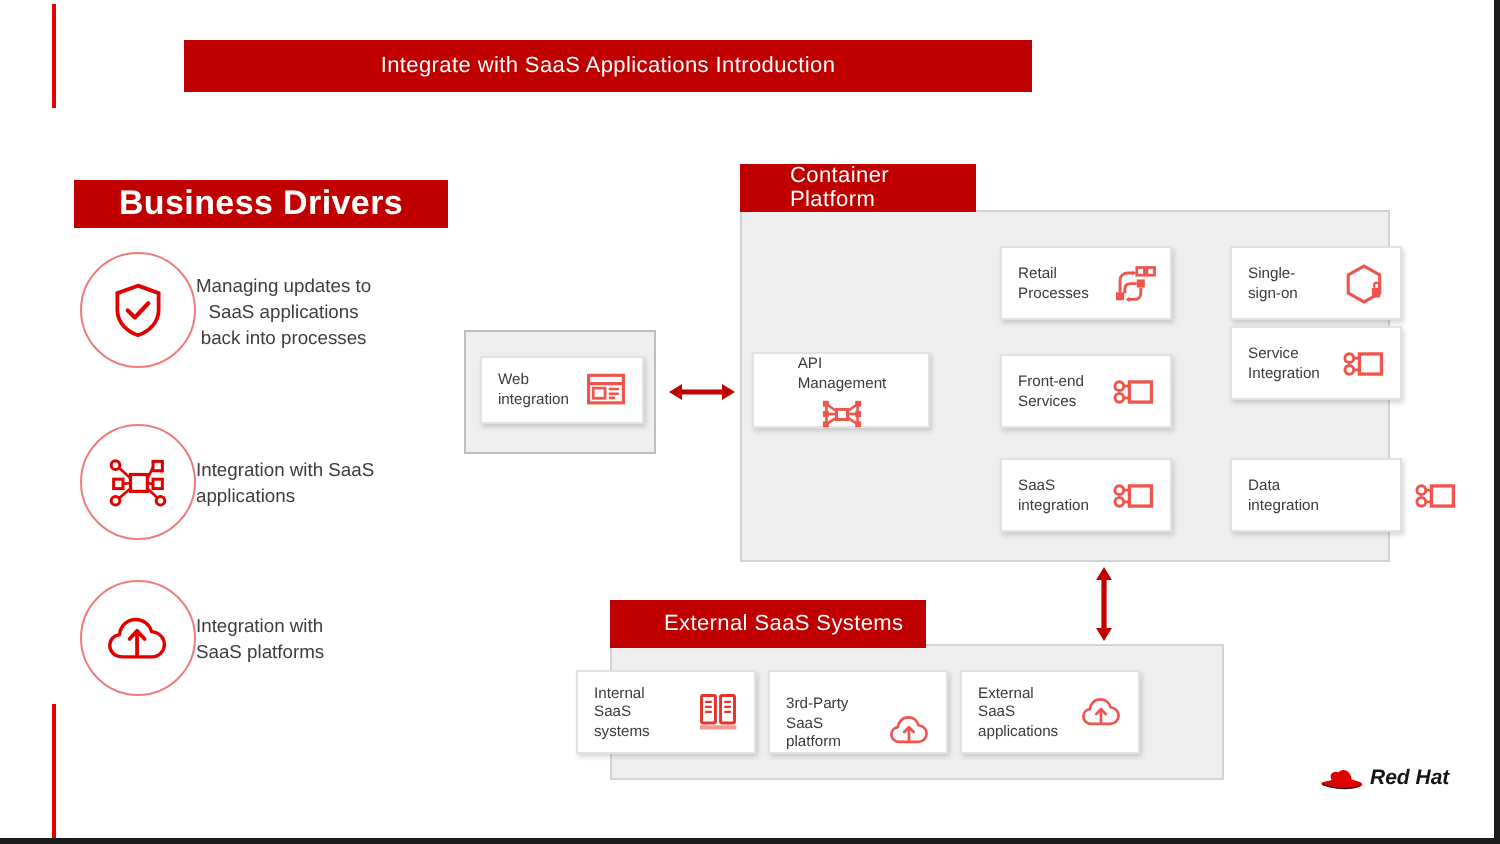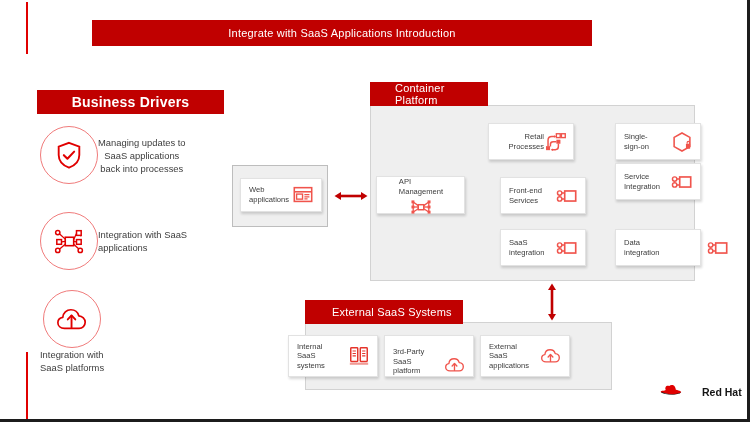--- a/index.html
+++ b/index.html
@@ -25,22 +25,22 @@
 
   
   .ribbon{
     position:absolute;
     background:#c00000;
     color:#ffffff;
     display:flex;align-items:center;justify-content:center;
     letter-spacing:.2px;
     box-sizing:border-box;
   }
-  #title-ribbon{left:92px;top:20px;width:500px;height:26px;font-size:11px;}
-  #business-ribbon{left:37px;top:90px;width:187px;height:24px;font-size:14px;font-weight:bold;}
+  #title-ribbon{left:92px;top:20px;width:424px;height:26px;font-size:11px;}
+  #business-ribbon{left:37px;top:90px;width:187px;height:24px;font-size:17px;font-weight:bold;}
   #container-ribbon{left:370px;top:82px;width:118px;height:24px;font-size:11px;justify-content:flex-start;padding-left:25px;}
   #external-ribbon{left:305px;top:300px;width:158px;height:24px;font-size:11px;justify-content:flex-start;padding-left:27px;}
 
   
   .panel{
     position:absolute;
     background:#efefef;
     border:1px solid #d2d2d2;
     box-sizing:border-box;
   }
@@ -59,21 +59,21 @@
     box-shadow:1px 1.5px 2.5px rgba(0,0,0,0.16);
   }
   .card .label{
     font-size:7.6px;color:#3b3b3b;line-height:9.6px;flex:1;
     white-space:pre-line;
   }
   .card .ico{flex:0 0 auto;width:22px;height:22px;display:block;}
 
   #card-web{left:240px;top:178px;width:82px;height:34px;}
   #card-api{left:376px;top:176px;width:89px;height:38px;flex-direction:column;}
-  #card-retail{left:488px;top:123px;width:86px;height:37px;text-align:right;}
+  #card-retail{left:500px;top:123px;width:86px;height:37px;}
   #card-sso{left:615px;top:123px;width:86px;height:37px;}
   #card-frontend{left:500px;top:177px;width:86px;height:37px;}
   #card-service{left:615px;top:163px;width:86px;height:37px;align-items:center;}
   #card-saasint{left:500px;top:229px;width:86px;height:37px;}
   #card-dataint{left:615px;top:229px;width:86px;height:37px;gap:48px;}
 
   #card-internal{left:288px;top:335px;width:90px;height:42px;gap:20px;}
   #card-3rdparty{left:384px;top:335px;width:90px;height:42px;align-items:flex-end;}
   #card-extsaas{left:480px;top:335px;width:90px;height:42px;}
 
@@ -84,29 +84,29 @@
     border:1.3px solid #f07b7b;
     flex:0 0 auto;
     display:flex;align-items:center;justify-content:center;
   }
   .driver .dtext{
     font-size:9.4px;color:#3d3d3d;line-height:13px;
     text-align:center;white-space:pre-line;
   }
   #driver-0{left:40px;top:126px;}
   #driver-1{left:40px;top:212px;}
-  #driver-2{left:40px;top:290px;flex-direction:column;}
+  #driver-2{left:40px;top:290px;}
   #driver-1 .dtext,#driver-2 .dtext{text-align:left;}
 
   
   .arrow-h{position:absolute;left:334px;top:190px;width:34px;height:12px;}
   .arrow-v{position:absolute;left:546px;top:283px;width:12px;height:38px;}
 
   
-  #redhat{position:absolute;left:660px;top:383px;display:flex;align-items:flex-end;gap:20px;}
+  #redhat{position:absolute;left:660px;top:383px;display:flex;align-items:flex-start;gap:3px;font-style:italic;}
   #redhat .rh-text{font-size:10.5px;font-weight:bold;color:#151515;letter-spacing:0px;}
 </style>
 </head>
 <body>
 
 <div id="slide">
 
   <div class="accent-rule accent-top"></div>
   <div class="accent-rule accent-bottom"></div>
 
@@ -163,21 +163,21 @@
         <path d="M12.5 15.5 L16.5 11.2 L20.5 15.5" fill="none" stroke="#e00000" stroke-width="2" stroke-linecap="round" stroke-linejoin="round"></path>
       </svg>
     </div>
     <div class="dtext">Integration with
 SaaS platforms</div>
   </div>
 
   <div class="panel" id="web-panel"></div>
   <div class="card" id="card-web">
     <span class="label">Web
-applications</span>
+integration</span>
     <svg class="ico" viewBox="0 0 24 24">
       <rect x="2.5" y="4" width="19" height="15" fill="none" stroke="#f0544c" stroke-width="1.7"></rect>
       <path d="M2.5 8.5 H21.5" stroke="#f0544c" stroke-width="1.7"></path>
       <rect x="5" y="11" width="6.5" height="5.5" fill="none" stroke="#f0544c" stroke-width="1.5"></rect>
       <path d="M13.5 11.5 H19 M13.5 14 H19 M13.5 16.3 H17" stroke="#f0544c" stroke-width="1.4"></path>
     </svg>
   </div>
 
   <svg class="arrow-h" viewBox="0 0 34 12">
     <path d="M4 6 H30" stroke="#c00000" stroke-width="2.6"></path>

